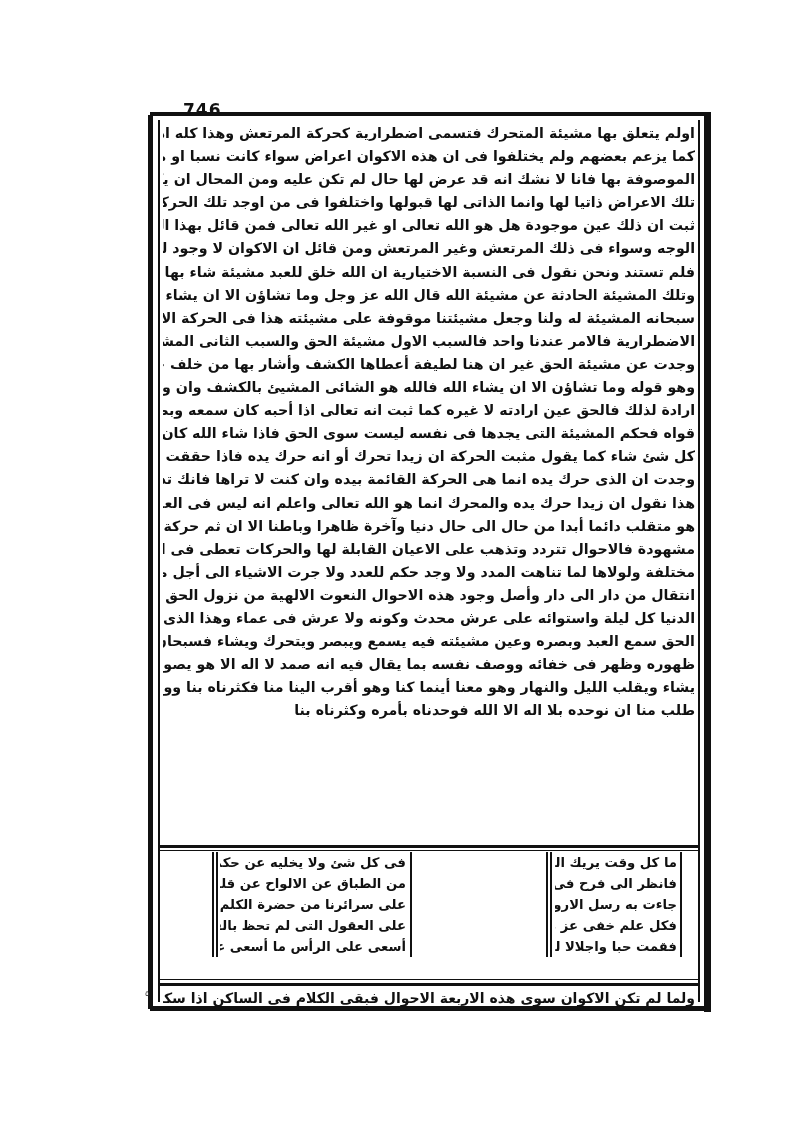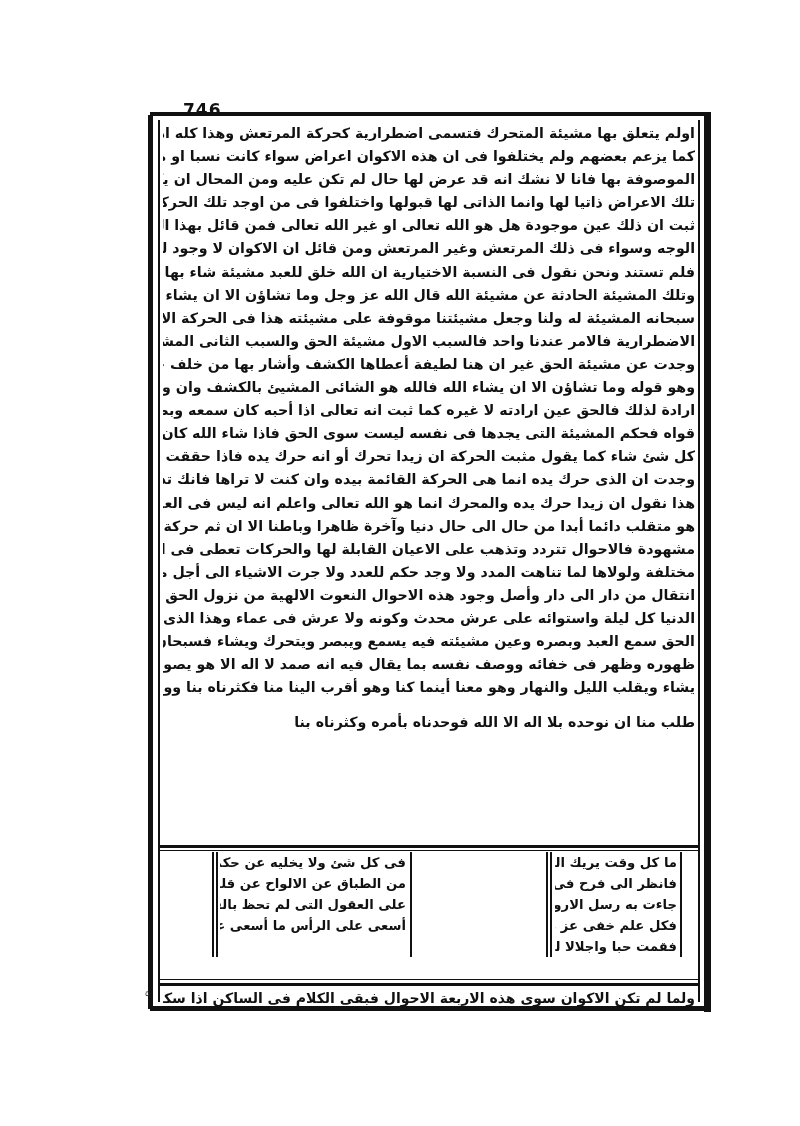--- a/index.html
+++ b/index.html
@@ -10,21 +10,21 @@
   .frame-outer-right { position: absolute; left: 704px; top: 112px; width: 7px; height: 900px; background: #111; }
   .frame-outer-left { position: absolute; left: 148px; top: 115px; width: 5px; height: 894px; background: #111; }
   .frame-outer-top { position: absolute; left: 150px; top: 112px; width: 560px; height: 4px; background: #111; }
   .frame-outer-bottom { position: absolute; left: 150px; top: 1006px; width: 560px; height: 5px; background: #111; }
   .inner-right-rule { position: absolute; left: 698px; top: 120px; width: 2px; height: 882px; background: #111; }
   .inner-left-rule { position: absolute; left: 158px; top: 120px; width: 2px; height: 882px; background: #111; }
   .main-text { position: absolute; left: 163px; top: 122px; width: 532px; direction: rtl; }
   .main-text .line { height: 23.1px; line-height: 23.1px; font-size: 14.2px; font-weight: bold;
                      white-space: nowrap; overflow: hidden; text-align: justify; text-align-last: justify;
                      font-family: "DejaVu Sans", sans-serif; }
-  .main-text .line.last { text-align-last: right; margin-top: 12px; }
+  .main-text .line.last { text-align-last: right; }
   .divider-top { position: absolute; left: 160px; top: 845px; width: 538px; height: 3px; background: #111; }
   .divider-top2 { position: absolute; left: 160px; top: 850px; width: 538px; height: 1px; background: #111; }
   .poem { position: absolute; left: 160px; top: 852px; width: 538px; height: 105px; }
   .poem .col { position: absolute; top: 0; height: 105px; direction: rtl; }
   .poem .col-right { left: 395px; width: 220px; }
   .poem .col-left { left: 60px; width: 185px; }
   .poem .vrule { position: absolute; top: 0; height: 105px; width: 2px; background: #111; }
   .poem .verse { height: 21px; line-height: 21px; font-size: 13.2px; font-weight: bold; white-space: nowrap;
                  overflow: hidden; text-align: center; }
   .divider-bottom { position: absolute; left: 160px; top: 983px; width: 538px; height: 3px; background: #111; }
@@ -92,20 +92,21 @@
     <div class="verse">ما كل وقت يريك الحق حكمته</div>
     <div class="verse">فانظر الى فرح فى القلب من ترح</div>
     <div class="verse">جاءت به رسل الارواح نازلة</div>
     <div class="verse">فكل علم خفى عز مطلبه</div>
     <div class="verse">فقمت حبا واجلالا لمنزلها</div>
   </div>
 
   <div class="col col-left" style="left:60px; width:186px;">
     <div class="verse">فى كل شئ ولا يخليه عن حكم</div>
     <div class="verse">من الطباق عن الالواح عن قلم</div>
+    <div class="verse">على سرائرنا من حضرة الكلم</div>
     <div class="verse">على العقول التى لم تحظ بالقدم</div>
     <div class="verse">أسعى على الرأس ما أسعى على القدم</div>
   </div>
 </div>
 
 <div class="divider-bottom2"></div>
 <div class="divider-bottom"></div>
 
 <div class="catchline">ولما لم تكن الاكوان سوى هذه الاربعة الاحوال فبقى الكلام فى الساكن اذا سكن فمن</div>
 <div class="side-mark">٥</div>

